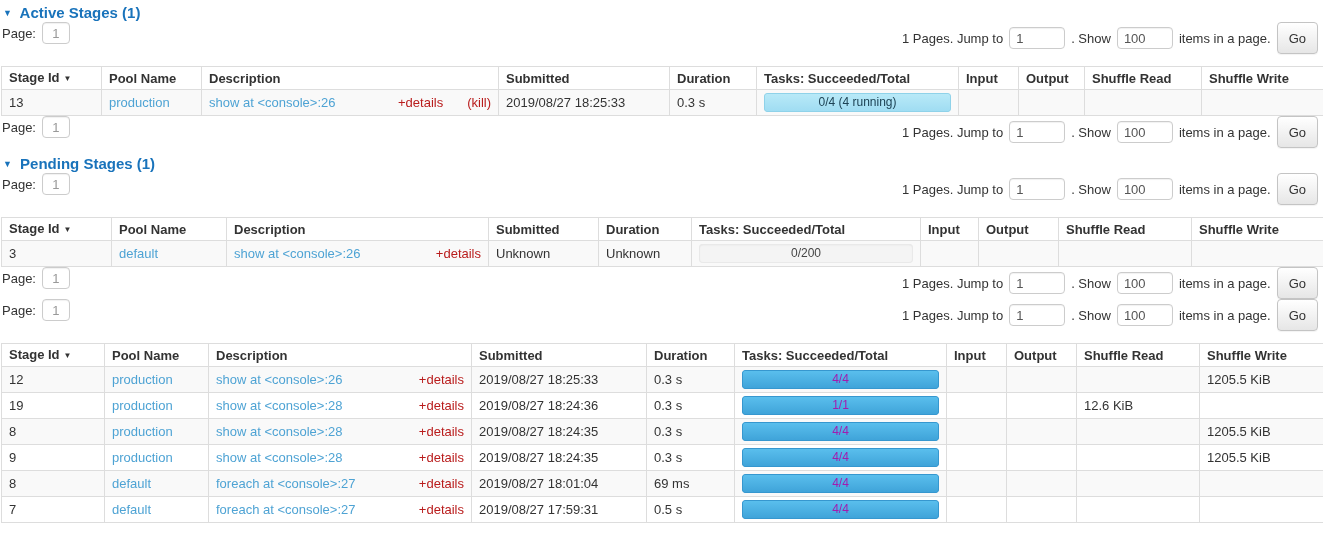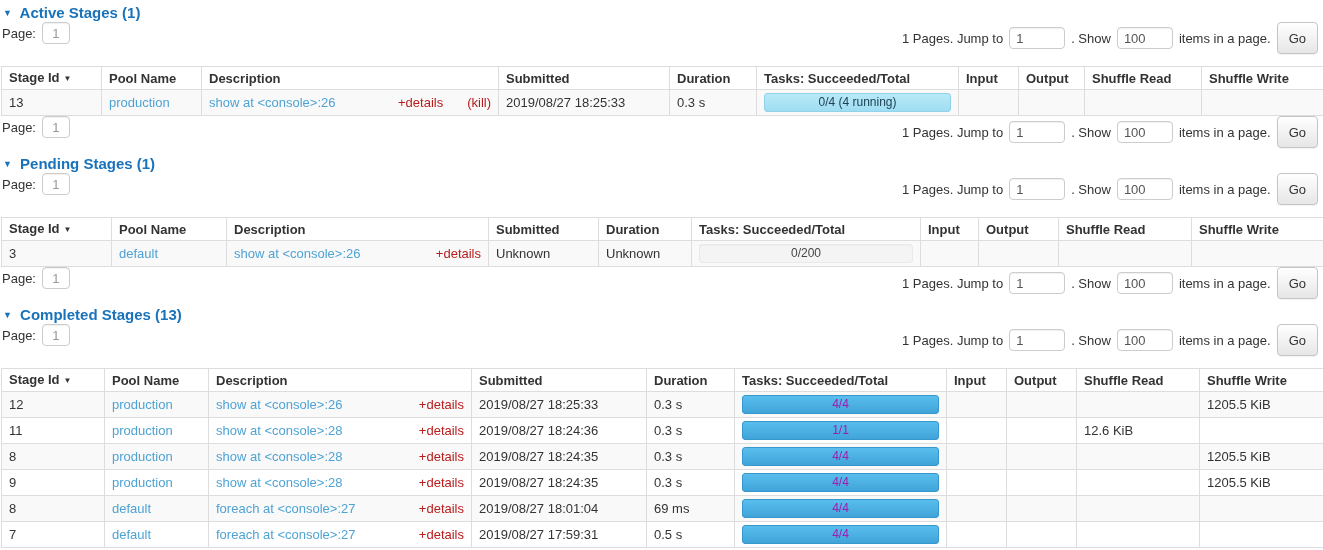--- a/index.html
+++ b/index.html
@@ -266,24 +266,20 @@
     <div class="pager-right">
       <span>1 Pages. Jump to</span>
       <input class="jump-input" value="1" style="">
       <span>. Show</span>
       <input class="jump-input" value="100" style="">
       <span>items in a page.</span>
       <button class="go-btn">Go</button>
     </div>
   </div>
 
-  <h4 class="section-title mt">
-    <span class="caret-down">▼</span>
-    <span>Completed Stages (13)</span>
-  </h4>
 
   <div class="pager-row">
     <div class="pager-left">
       <span>Page:</span>
       <input class="page-input" value="1" style="">
     </div>
     <div class="pager-right">
       <span>1 Pages. Jump to</span>
       <input class="jump-input" value="1" style="">
       <span>. Show</span>
@@ -340,21 +336,21 @@
                 <div class="bar bar-done"></div>
                 <div class="plabel plabel-done">4/4</div>
               </div>
             </td>
             <td></td>
             <td></td>
             <td></td>
             <td>1205.5 KiB</td>
           </tr>
           <tr>
-            <td>11</td>
+            <td>19</td>
             <td><a class="tbl-link" href="#">production</a></td>
             <td>
               <div class="desc-wrap">
                 <a class="tbl-link" href="#">show at &lt;console&gt;:28</a>
                 <span class="desc-extra">
                   <span>+details</span>
                 </span>
               </div>
             </td>
             <td>2019/08/27 18:24:36</td>

